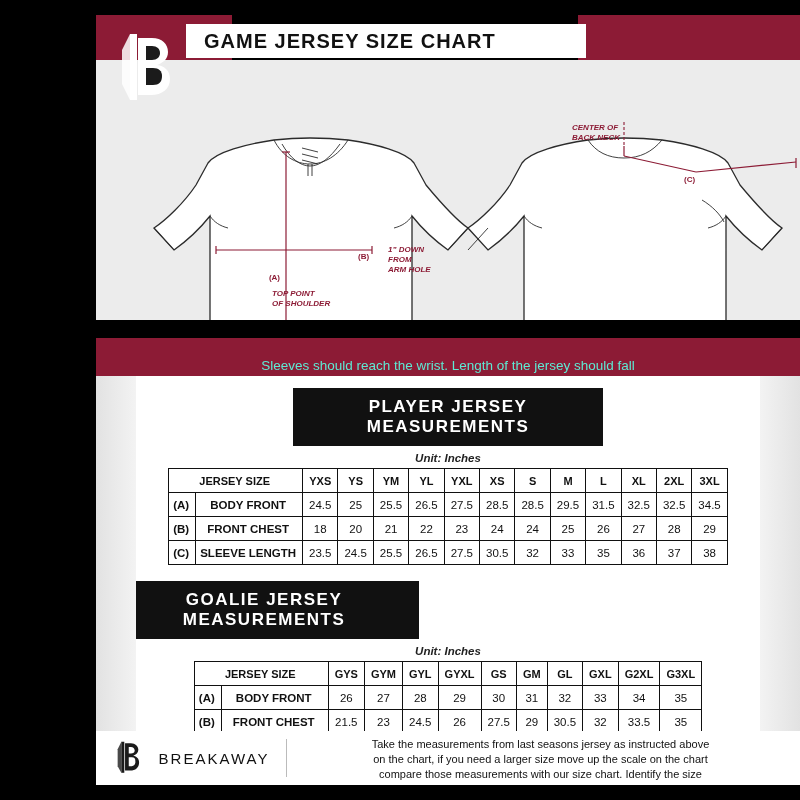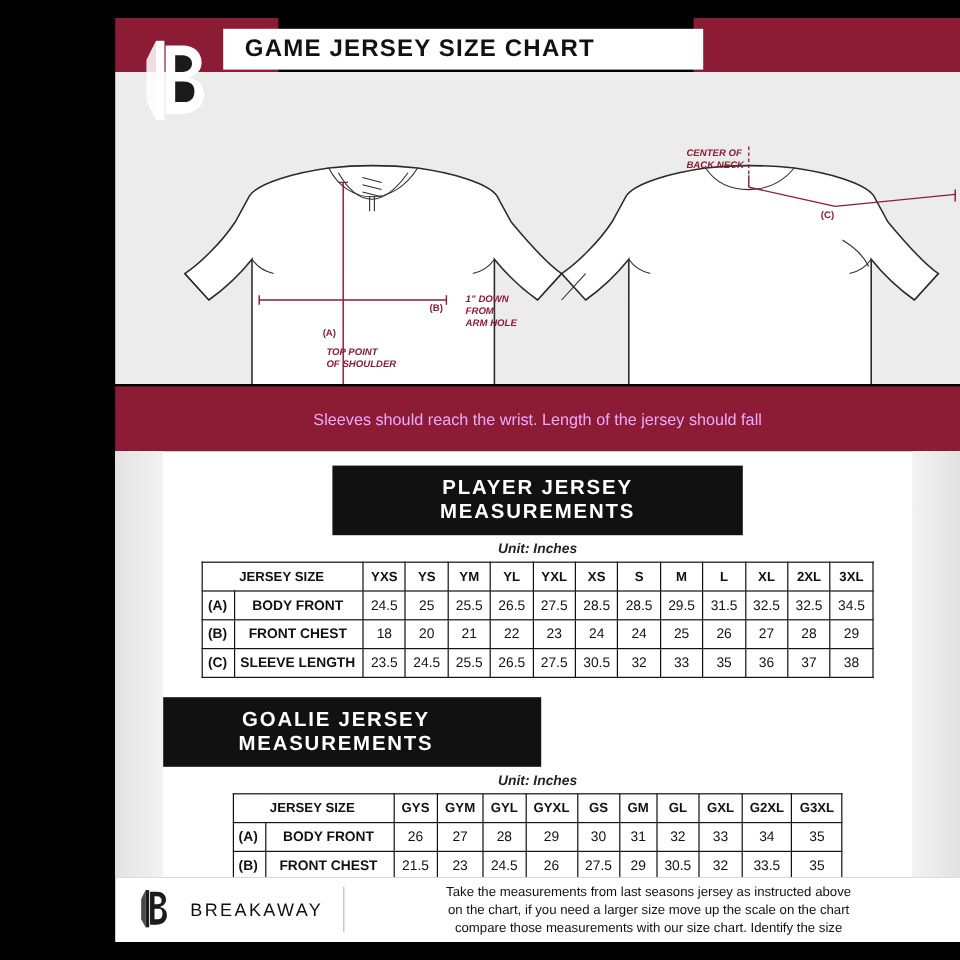--- a/index.html
+++ b/index.html
@@ -13,33 +13,33 @@
   .title-box{position:absolute;left:186px;top:24px;width:400px;height:34px;background:#fff;
              display:flex;align-items:center;padding-left:18px;box-sizing:border-box;}
   .title-box span{font-weight:bold;font-size:20px;letter-spacing:1px;color:#111;}
 
   
   .hero{position:absolute;left:96px;top:60px;width:704px;height:260px;background:#ececec;}
   .logo{position:absolute;left:108px;top:32px;width:76px;height:70px;}
   .logo svg{width:100%;height:100%;}
 
   
-  .instrbar{position:absolute;left:96px;top:322px;width:704px;height:54px;background:#8c1b35;
-            color:#f0abfc;display:flex;flex-direction:column;align-items:center;justify-content:center;
+  .instrbar{position:absolute;left:96px;top:338px;width:704px;height:54px;background:#8c1b35;
+            color:#5eead4;display:flex;flex-direction:column;align-items:center;justify-content:center;
             text-align:center;font-size:13.5px;line-height:19px;}
 
   
   .body-wrap{position:absolute;left:96px;top:376px;width:704px;height:355px;background:#fff;}
   .grey-left{position:absolute;left:0;top:0;width:40px;height:355px;
              background:linear-gradient(90deg,#e2e2e2,#f3f3f3);}
   .grey-right{position:absolute;right:0;top:0;width:40px;height:355px;
              background:linear-gradient(270deg,#e2e2e2,#f3f3f3);}
 
   .sect-title{margin:0 auto;background:#111;color:#fff;font-weight:bold;letter-spacing:1.5px;
-              font-size:17px;text-align:center;padding:9px 16px;width:310px;}
+              font-size:17px;text-align:center;padding:9px 0;width:310px;}
   .unit{text-align:center;font-style:italic;font-weight:bold;font-size:11.5px;color:#222;margin:6px 0 4px;}
 
   table.m{border-collapse:collapse;margin:0 auto;}
   table.m td,table.m th{border:1px solid #111;font-size:11.5px;color:#111;height:23px;
        padding:0 6px;text-align:center;white-space:nowrap;}
   table.m th{font-weight:bold;font-size:11px;}
   table.m td.lbl,table.m th.lbl{text-align:center;font-weight:bold;padding-left:4px;}
   .tag{color:#8c1b35;font-weight:bold;}
 
   

